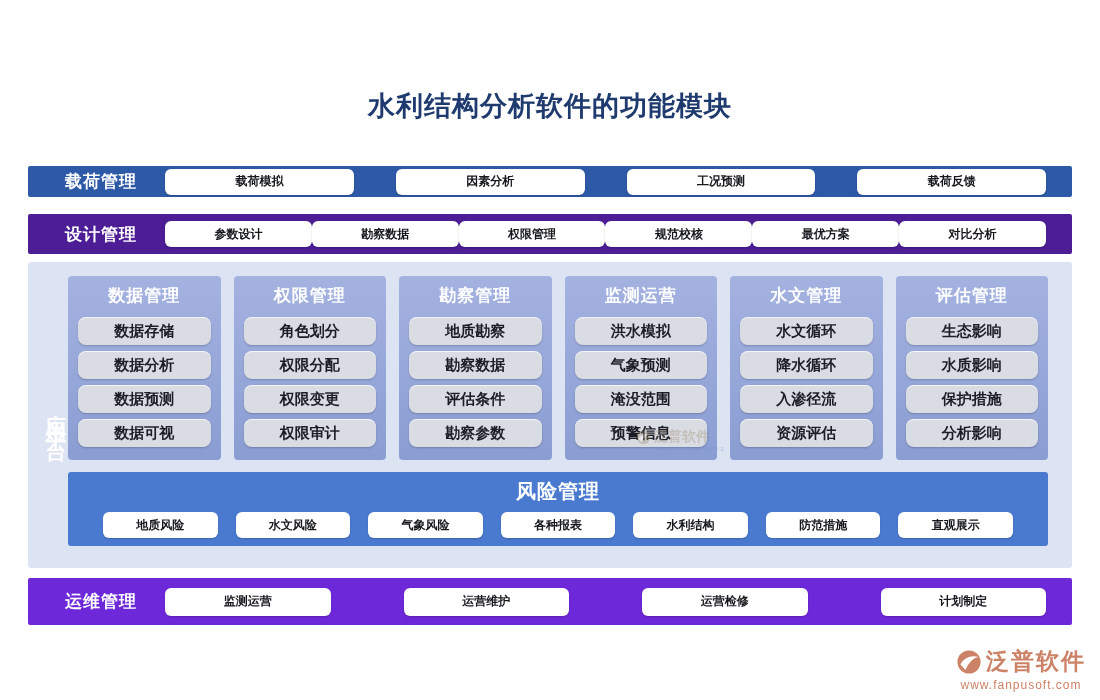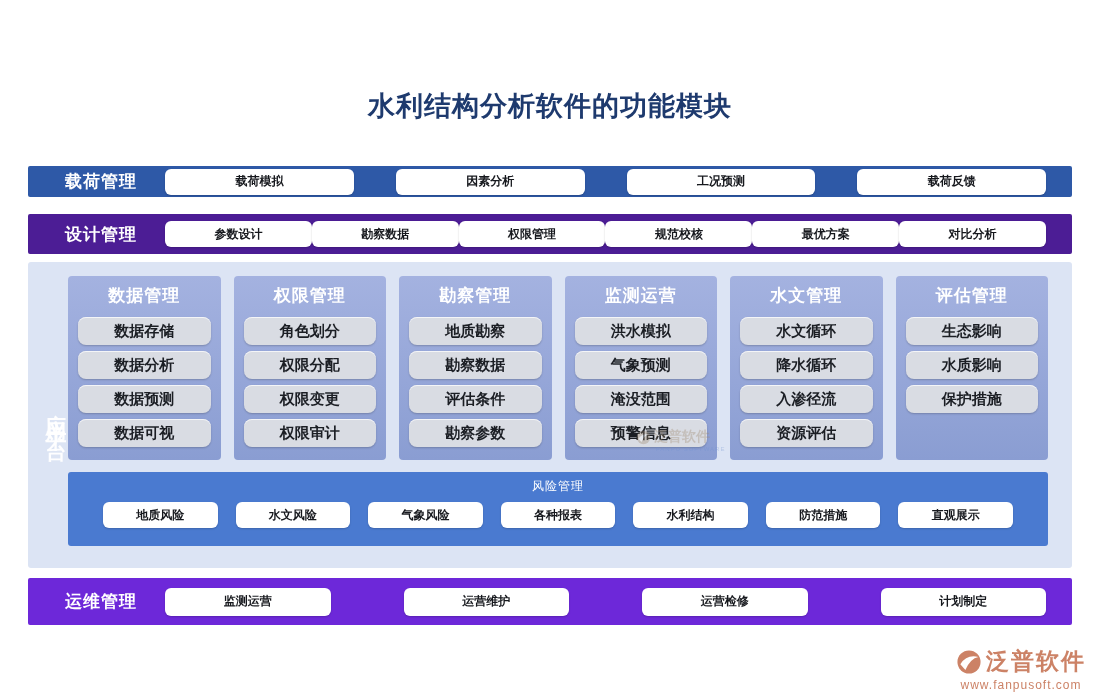--- a/index.html
+++ b/index.html
@@ -40,21 +40,21 @@
   .col-title{text-align:center;color:#ffffff;font-weight:bold;font-size:17px;
              padding:4px 0 6px;letter-spacing:1px;}
   .col-btn{height:28px;margin-top:6px;background:#d9dce3;border:none;border-radius:8px;
            font-family:inherit;font-size:15px;font-weight:bold;color:#1b1e24;cursor:pointer;
            display:flex;align-items:center;justify-content:center;
            box-shadow:inset 0 1px 0 rgba(255,255,255,.7),0 1px 2px rgba(0,0,0,.2);}
   .col-btn:first-of-type{margin-top:4px;}
 
   .risk{position:absolute;left:40px;right:24px;top:210px;height:74px;
         background:#4a7ad0;border-radius:3px;box-sizing:border-box;padding:6px 35px 0;}
-  .risk-title{text-align:center;color:#ffffff;font-weight:normal;font-size:12px;letter-spacing:1px;}
+  .risk-title{text-align:center;color:#ffffff;font-weight:bold;font-size:20px;letter-spacing:1px;}
   .risk-buttons{display:flex;gap:18px;margin-top:7px;}
   .risk-buttons .pill{flex:1;font-weight:bold;}
 
   .watermark{position:absolute;left:608px;top:166px;opacity:.35;display:flex;
              flex-direction:column;align-items:flex-start;pointer-events:none;}
   .watermark .wm-row{display:flex;align-items:center;gap:3px;}
   .watermark .wm-name{font-size:14px;font-weight:bold;color:#9b8succeed;}
   .watermark .wm-name{color:#a08b72;}
   .watermark .wm-sub{font-size:6px;color:#6d8fd0;letter-spacing:1px;margin-left:20px;}
 
@@ -151,20 +151,21 @@
             <button class="col-btn">资源评估</button>
           </div>
       </div>
       <div class="col">
         <div class="col-title">评估管理</div>
         <div style="display:flex;flex-direction:column;">
 
         <button class="col-btn">生态影响</button>
             <button class="col-btn">水质影响</button>
             <button class="col-btn">保护措施</button>
+            <button class="col-btn">分析影响</button>
           </div>
       </div>
     </div>
 
     <div class="risk">
       <div class="risk-title">风险管理</div>
       <div class="risk-buttons">
 
       <button class="pill">地质风险</button>
           <button class="pill">水文风险</button>

